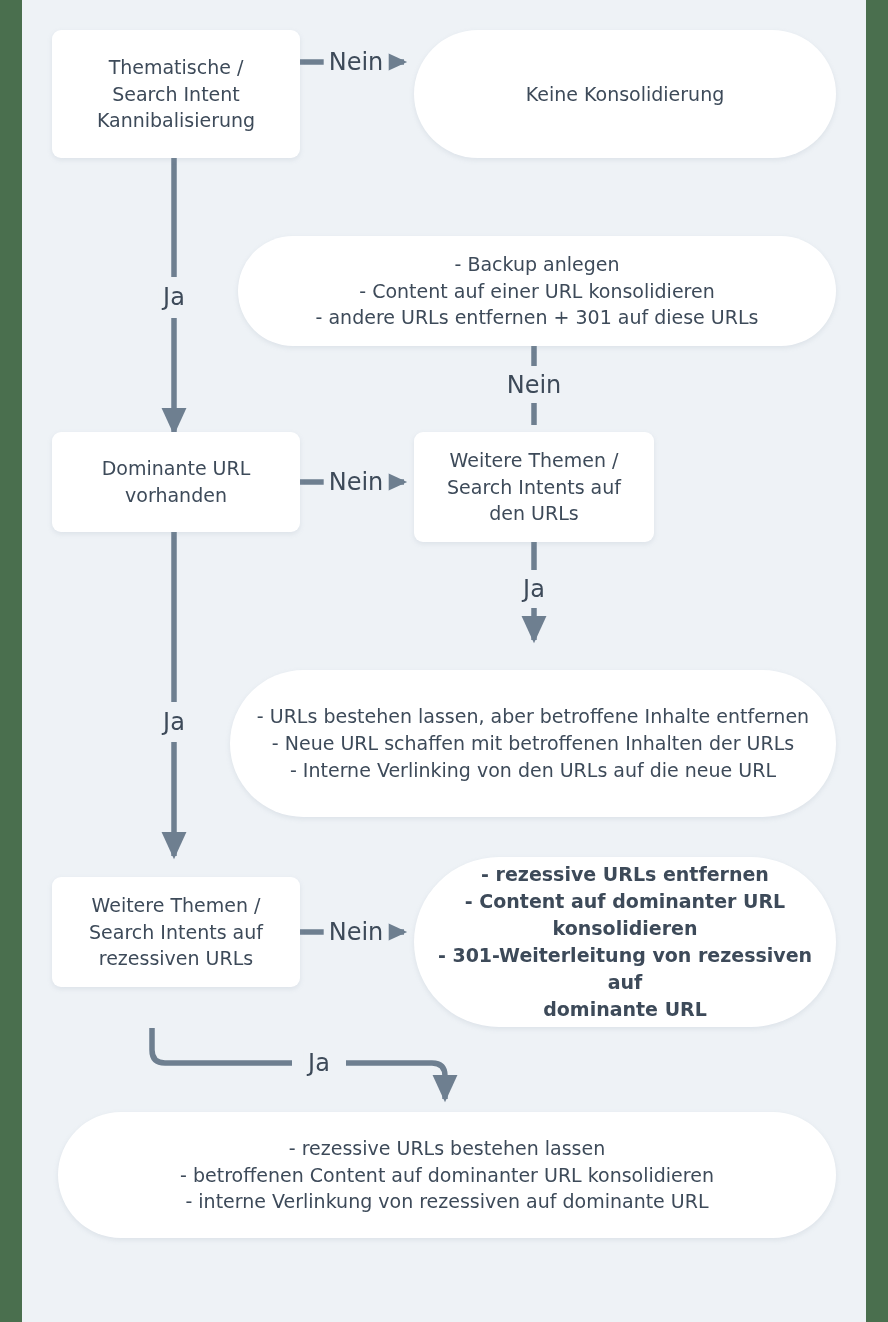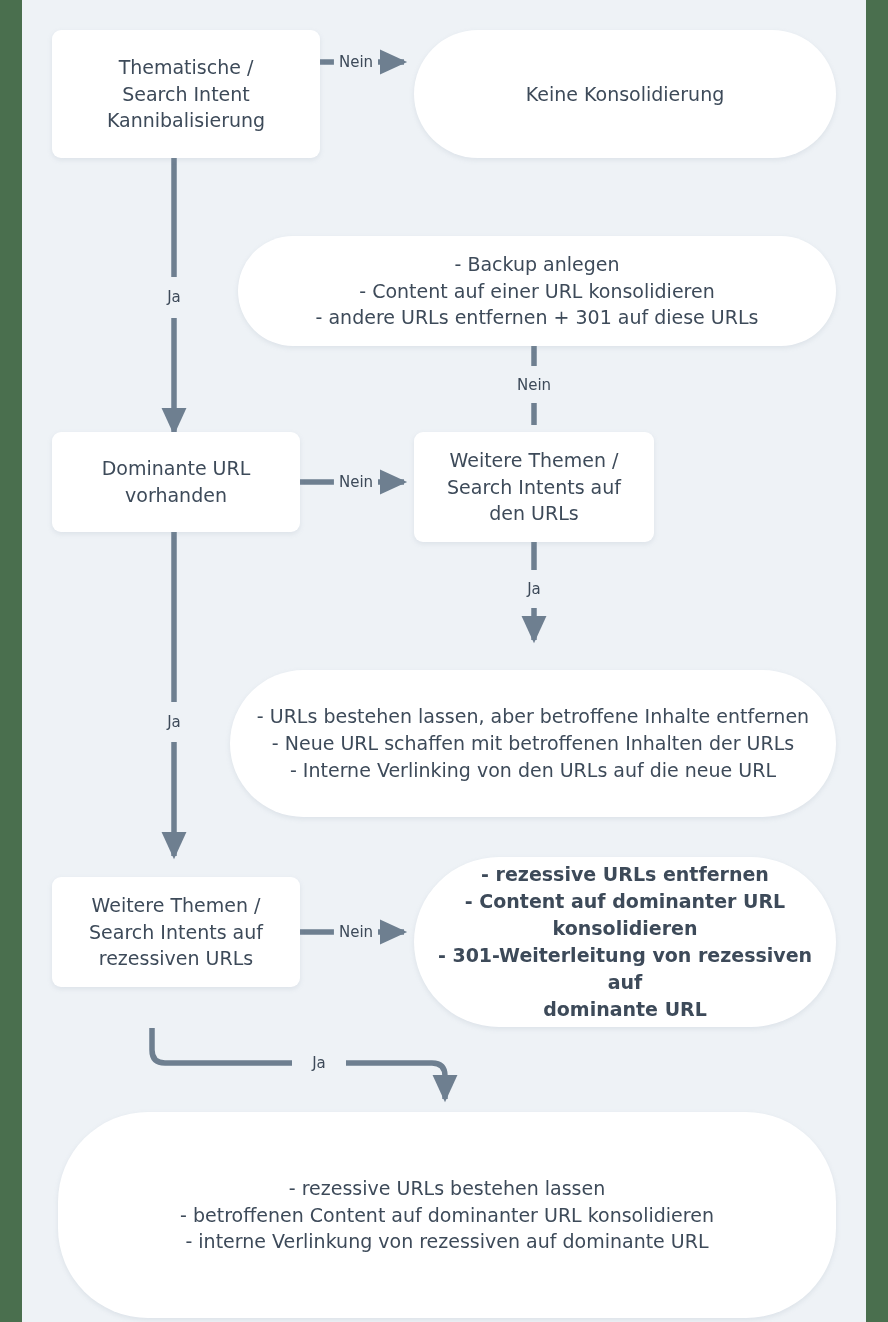--- a/index.html
+++ b/index.html
@@ -51,21 +51,21 @@
   .node-pill { border-radius: 90px; }
 
   .node .lines {
     width: 100%;
     white-space: pre-line;
   }
 
   .edge-label {
     position: absolute;
     color: #3d4a59;
-    font-size: 15px;
+    font-size: 24px;
     background: #eef2f6;
     padding: 1px 5px;
     line-height: 1.1;
     white-space: nowrap;
   }
 
   .el-center { transform: translate(-50%, -50%); }
 </style>
 </head>
 <body>
@@ -99,21 +99,21 @@
       <line x1="152" y1="742" x2="152" y2="856" marker-end="url(#arrow)"></line>
 
       <line x1="278" y1="932" x2="312" y2="932"></line>
       <line x1="356" y1="932" x2="382" y2="932" marker-end="url(#arrow)"></line>
 
       <path d="M 130 1028 L 130 1050 Q 130 1063 143 1063 L 270 1063" stroke-linejoin="round"></path>
       <path d="M 324 1063 L 410 1063 Q 423 1063 423 1076 L 423 1099" stroke-linejoin="round" marker-end="url(#arrow)"></path>
     </g>
   </svg>
 
-  <div class="node node-rect" style="left:30px; top:30px; width:268px; height:128px;">
+  <div class="node node-rect" style="left:30px; top:30px; width:248px; height:128px;">
     <span class="lines">Thematische /
 Search Intent
 Kannibalisierung</span>
   </div>
 
   <div class="node node-pill" style="left:392px; top:30px; width:422px; height:128px;">
     <span class="lines">Keine Konsolidierung</span>
   </div>
 
   <div class="node node-pill" style="left:216px; top:228px; width:598px; height:110px;margin-top:8px;">
@@ -146,21 +146,21 @@
   </div>
 
   <div class="node node-pill" style="left:392px; top:857px; width:422px; height:170px;font-weight:bold;">
     <span class="lines">- rezessive URLs entfernen
 - Content auf dominanter URL
 konsolidieren
 - 301-Weiterleitung von rezessiven auf
 dominante URL</span>
   </div>
 
-  <div class="node node-pill" style="left:36px; top:1112px; width:778px; height:206px;">
+  <div class="node node-pill" style="left:36px; top:1112px; width:778px; height:126px;">
     <span class="lines">- rezessive URLs bestehen lassen
 - betroffenen Content auf dominanter URL konsolidieren
 - interne Verlinkung von rezessiven auf dominante URL</span>
   </div>
 
   <div class="edge-label el-center" style="left:334px; top:62px;">Nein</div>
 
   <div class="edge-label el-center" style="left:152px; top:297px;">Ja</div>
 
   <div class="edge-label el-center" style="left:334px; top:482px;">Nein</div>

